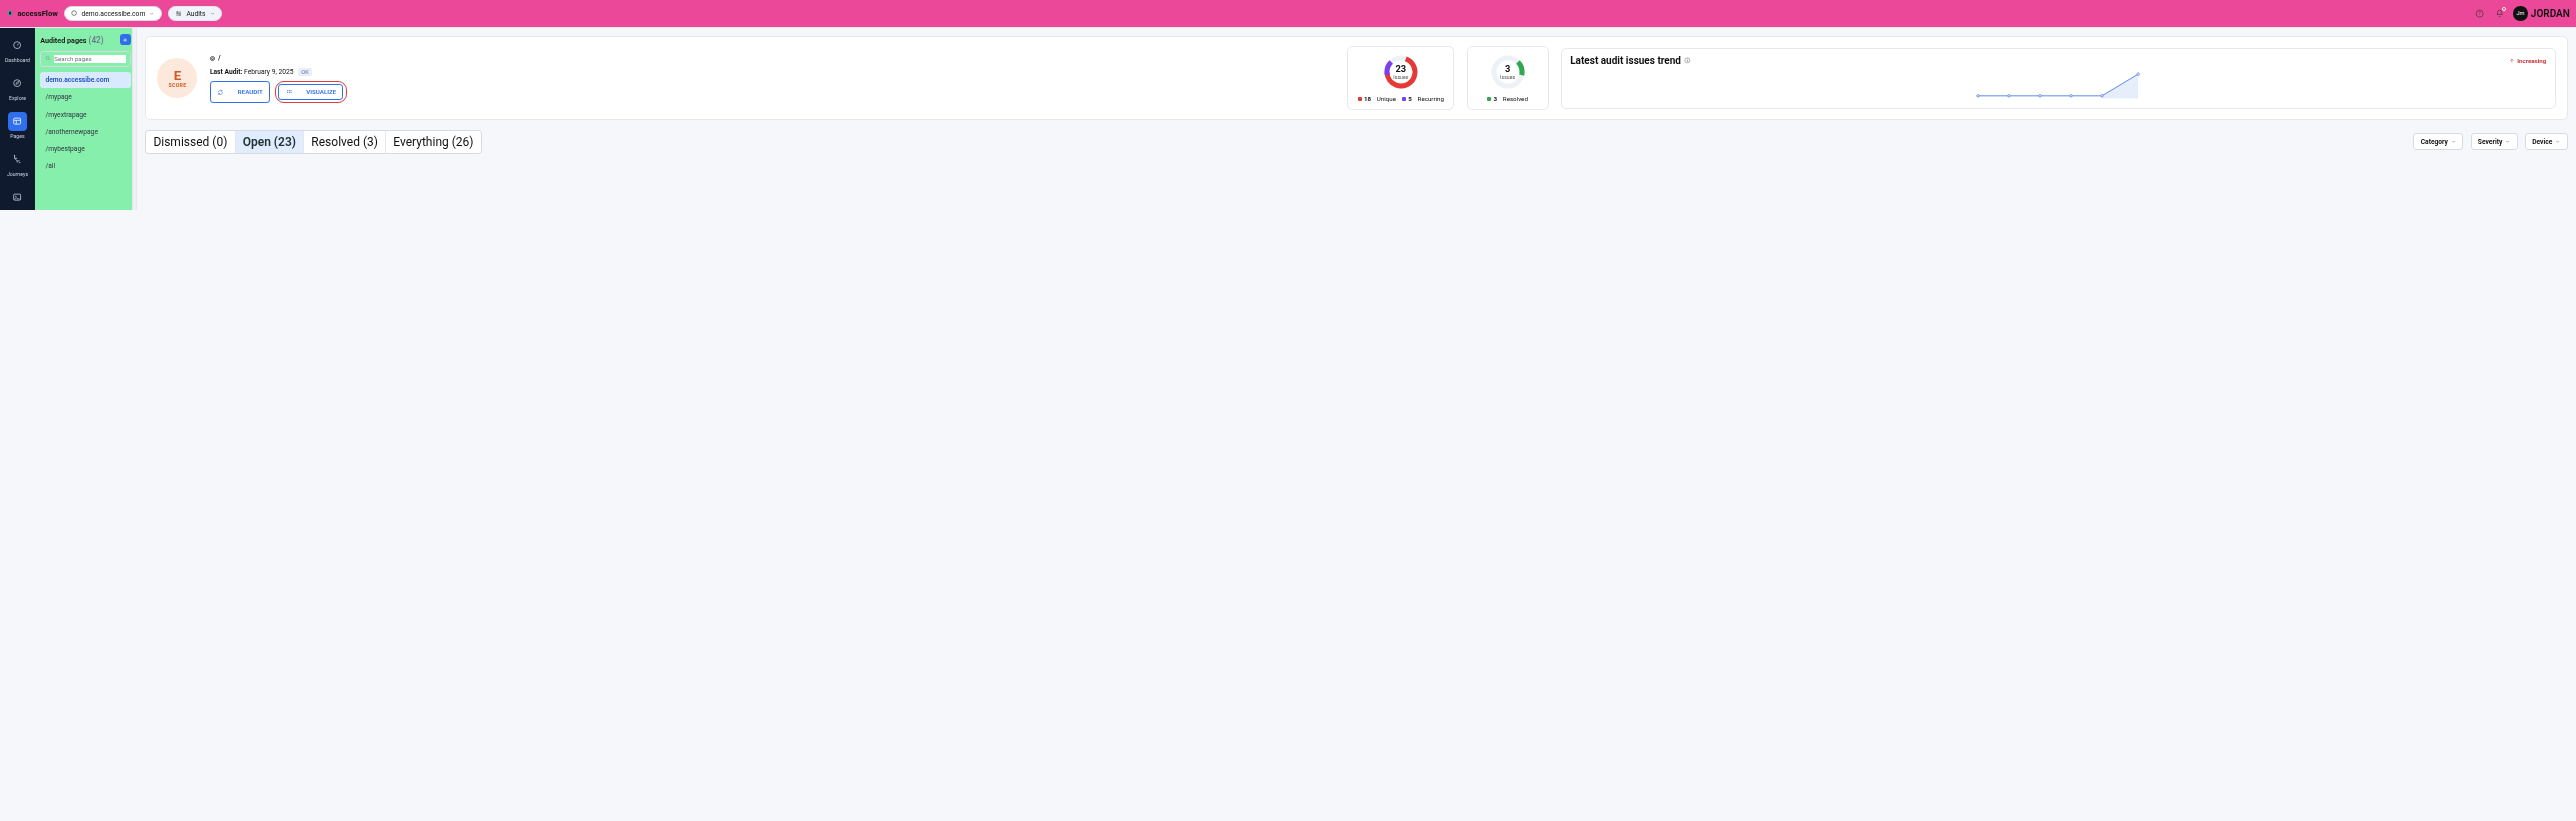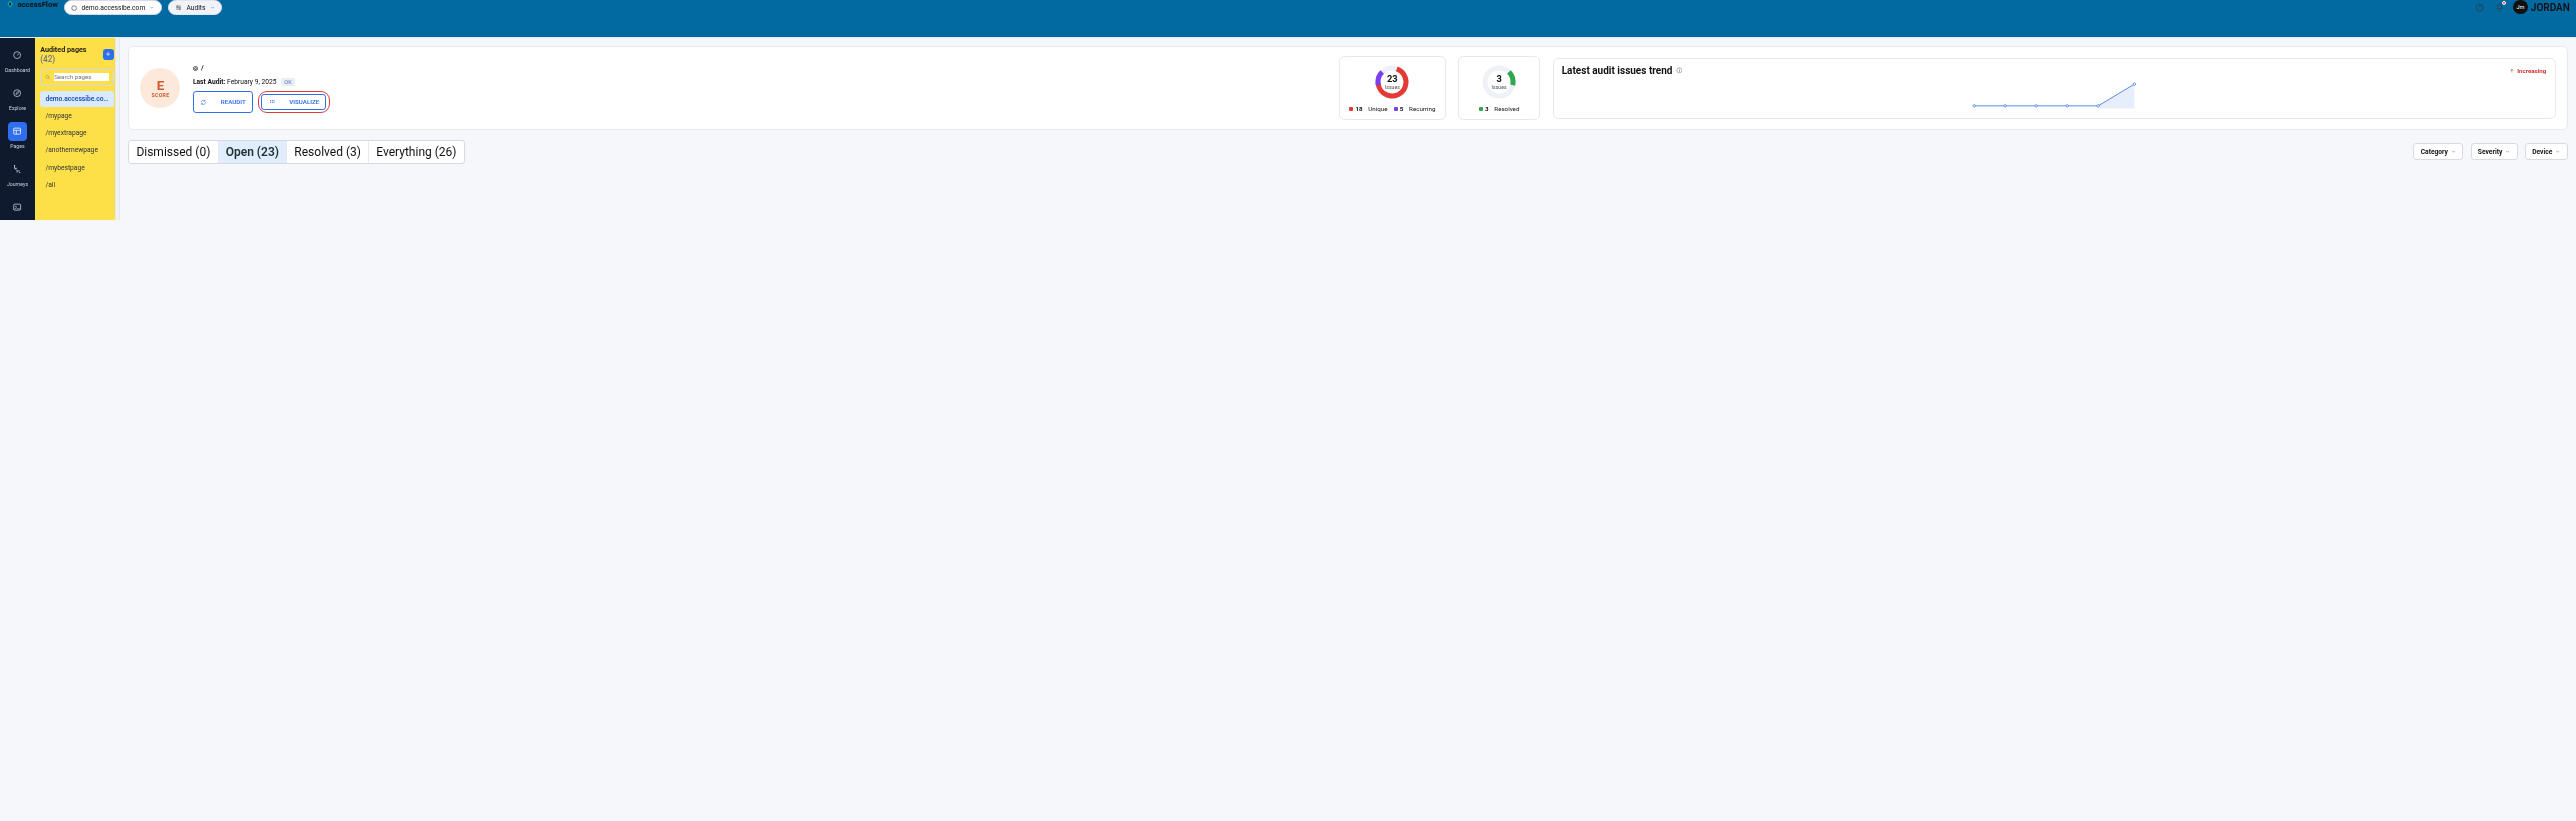--- a/index.html
+++ b/index.html
@@ -1,17 +1,17 @@
 <!DOCTYPE html>
 <html style="font-size:8.2px"><head>
 <meta charset="utf-8">
 <style>
 * { box-sizing: border-box; margin: 0; padding: 0; font-family: -apple-system, BlinkMacSystemFont, "Segoe UI", Roboto, sans-serif; }
 body { background: #f5f7fb; color: #111; overflow-x: hidden; }
-.topbar { height: 38px; background: #0369a1; border-bottom: 0.5px solid #e6e8ee; display: flex; align-items: flex-start; padding: 0 6.2px; gap: 6.2px; }
+.topbar { height: 28px; background: #ec4899; border-bottom: 0.5px solid #e6e8ee; display: flex; align-items: center; padding: 0 6.2px; gap: 6.2px; }
 .logo { display: flex; align-items: center; gap: 3.1px; font-weight: 700; font-size: 7.7px; }
 .logo-mark { width: 8.2px; height: 8.2px; }
 .domain-select, .audits-select { display: inline-flex; align-items: center; gap: 4.1px; border: 0.5px solid #d6dae3; border-radius: 9.3px; padding: 2.6px 6.2px; font-size: 6.7px; background: #fff; cursor: pointer; }
 .domain-select { }
 .audits-select { background: #f0f3f9; border-color: #e1e6ef; }
 .chevron { width: 5.2px; height: 5.2px; }
 .top-spacer { flex: 1; }
 .icon-btn { width: 14.4px; height: 14.4px; display: inline-flex; align-items: center; justify-content: center; border-radius: 50%; cursor: pointer; position: relative; }
 .notif-dot { position: absolute; top: 1px; right: 1px; width: 4.1px; height: 4.1px; background: #e53935; border-radius: 50%; border: 0.8px solid #fff; }
 .avatar { width: 14.4px; height: 14.4px; border-radius: 50%; background: #111; color: #fff; display: inline-flex; align-items: center; justify-content: center; font-size: 5.7px; }
@@ -19,21 +19,21 @@
 .user-box { display: flex; align-items: center; cursor: pointer; }
 
 .shell { display: flex; }
 .leftnav { width: 35px; background: #0f1a2e; color: #c9d2e3; display: flex; flex-direction: column; align-items: center; padding-top: 5.2px; gap: 5.2px; min-height: 149px; }
 .leftnav-item { display: flex; flex-direction: column; align-items: center; gap: 2.1px; padding: 3.1px 2.1px; width: 29px; border-radius: 4.1px; cursor: pointer; }
 .leftnav-item.active { }
 .leftnav-item .nav-icon-wrap { width: 18.5px; height: 18.5px; display: flex; align-items: center; justify-content: center; border-radius: 4.1px; }
 .leftnav-item.active .nav-icon-wrap { background: #2f6fed; }
 .leftnav-label { font-size: 5.2px; }
 
-.sidepanel { width: 85px; background: #fde047; border-right: 0.5px solid #e6e8ee; padding: 6.2px 5.2px; min-height: 149px; position: relative; }
+.sidepanel { width: 102px; background: #86efac; border-right: 0.5px solid #e6e8ee; padding: 6.2px 5.2px; min-height: 149px; position: relative; }
 .sidepanel::after { content:""; position:absolute; right:0; top:0; bottom:0; width:3.1px; background:#eef1f6; border-left:0.5px solid #e6e8ee;}
 .side-head { display: flex; align-items: center; justify-content: space-between; margin-bottom: 5.2px; }
 .side-title { font-size: 7.2px; font-weight: 600; }
 .side-count { color: #6b7488; font-weight: 500; }
 .add-btn { width: 11.3px; height: 11.3px; background: #2f6fed; border-radius: 3.1px; display: flex; align-items: center; justify-content: center; cursor: pointer; }
 .search-box { display: flex; align-items: center; gap: 3.1px; border: 0.5px solid #d6dae3; border-radius: 3.1px; padding: 3.1px 4.1px; font-size: 6.2px; color: #7b8498; margin-bottom: 5.2px; }
 .search-box input { border:none; outline:none; font-size:6.2px; width:100%; color:#111; }
 .page-item { padding: 4.1px 5.2px; border-radius: 3.1px; font-size: 6.7px; color: #30343e; cursor: pointer; margin-bottom: 1px; white-space: nowrap; overflow:hidden; text-overflow:ellipsis; }
 .page-item.active { background: #d9eaff; color: #1a4fb5; font-weight: 600; }
 

